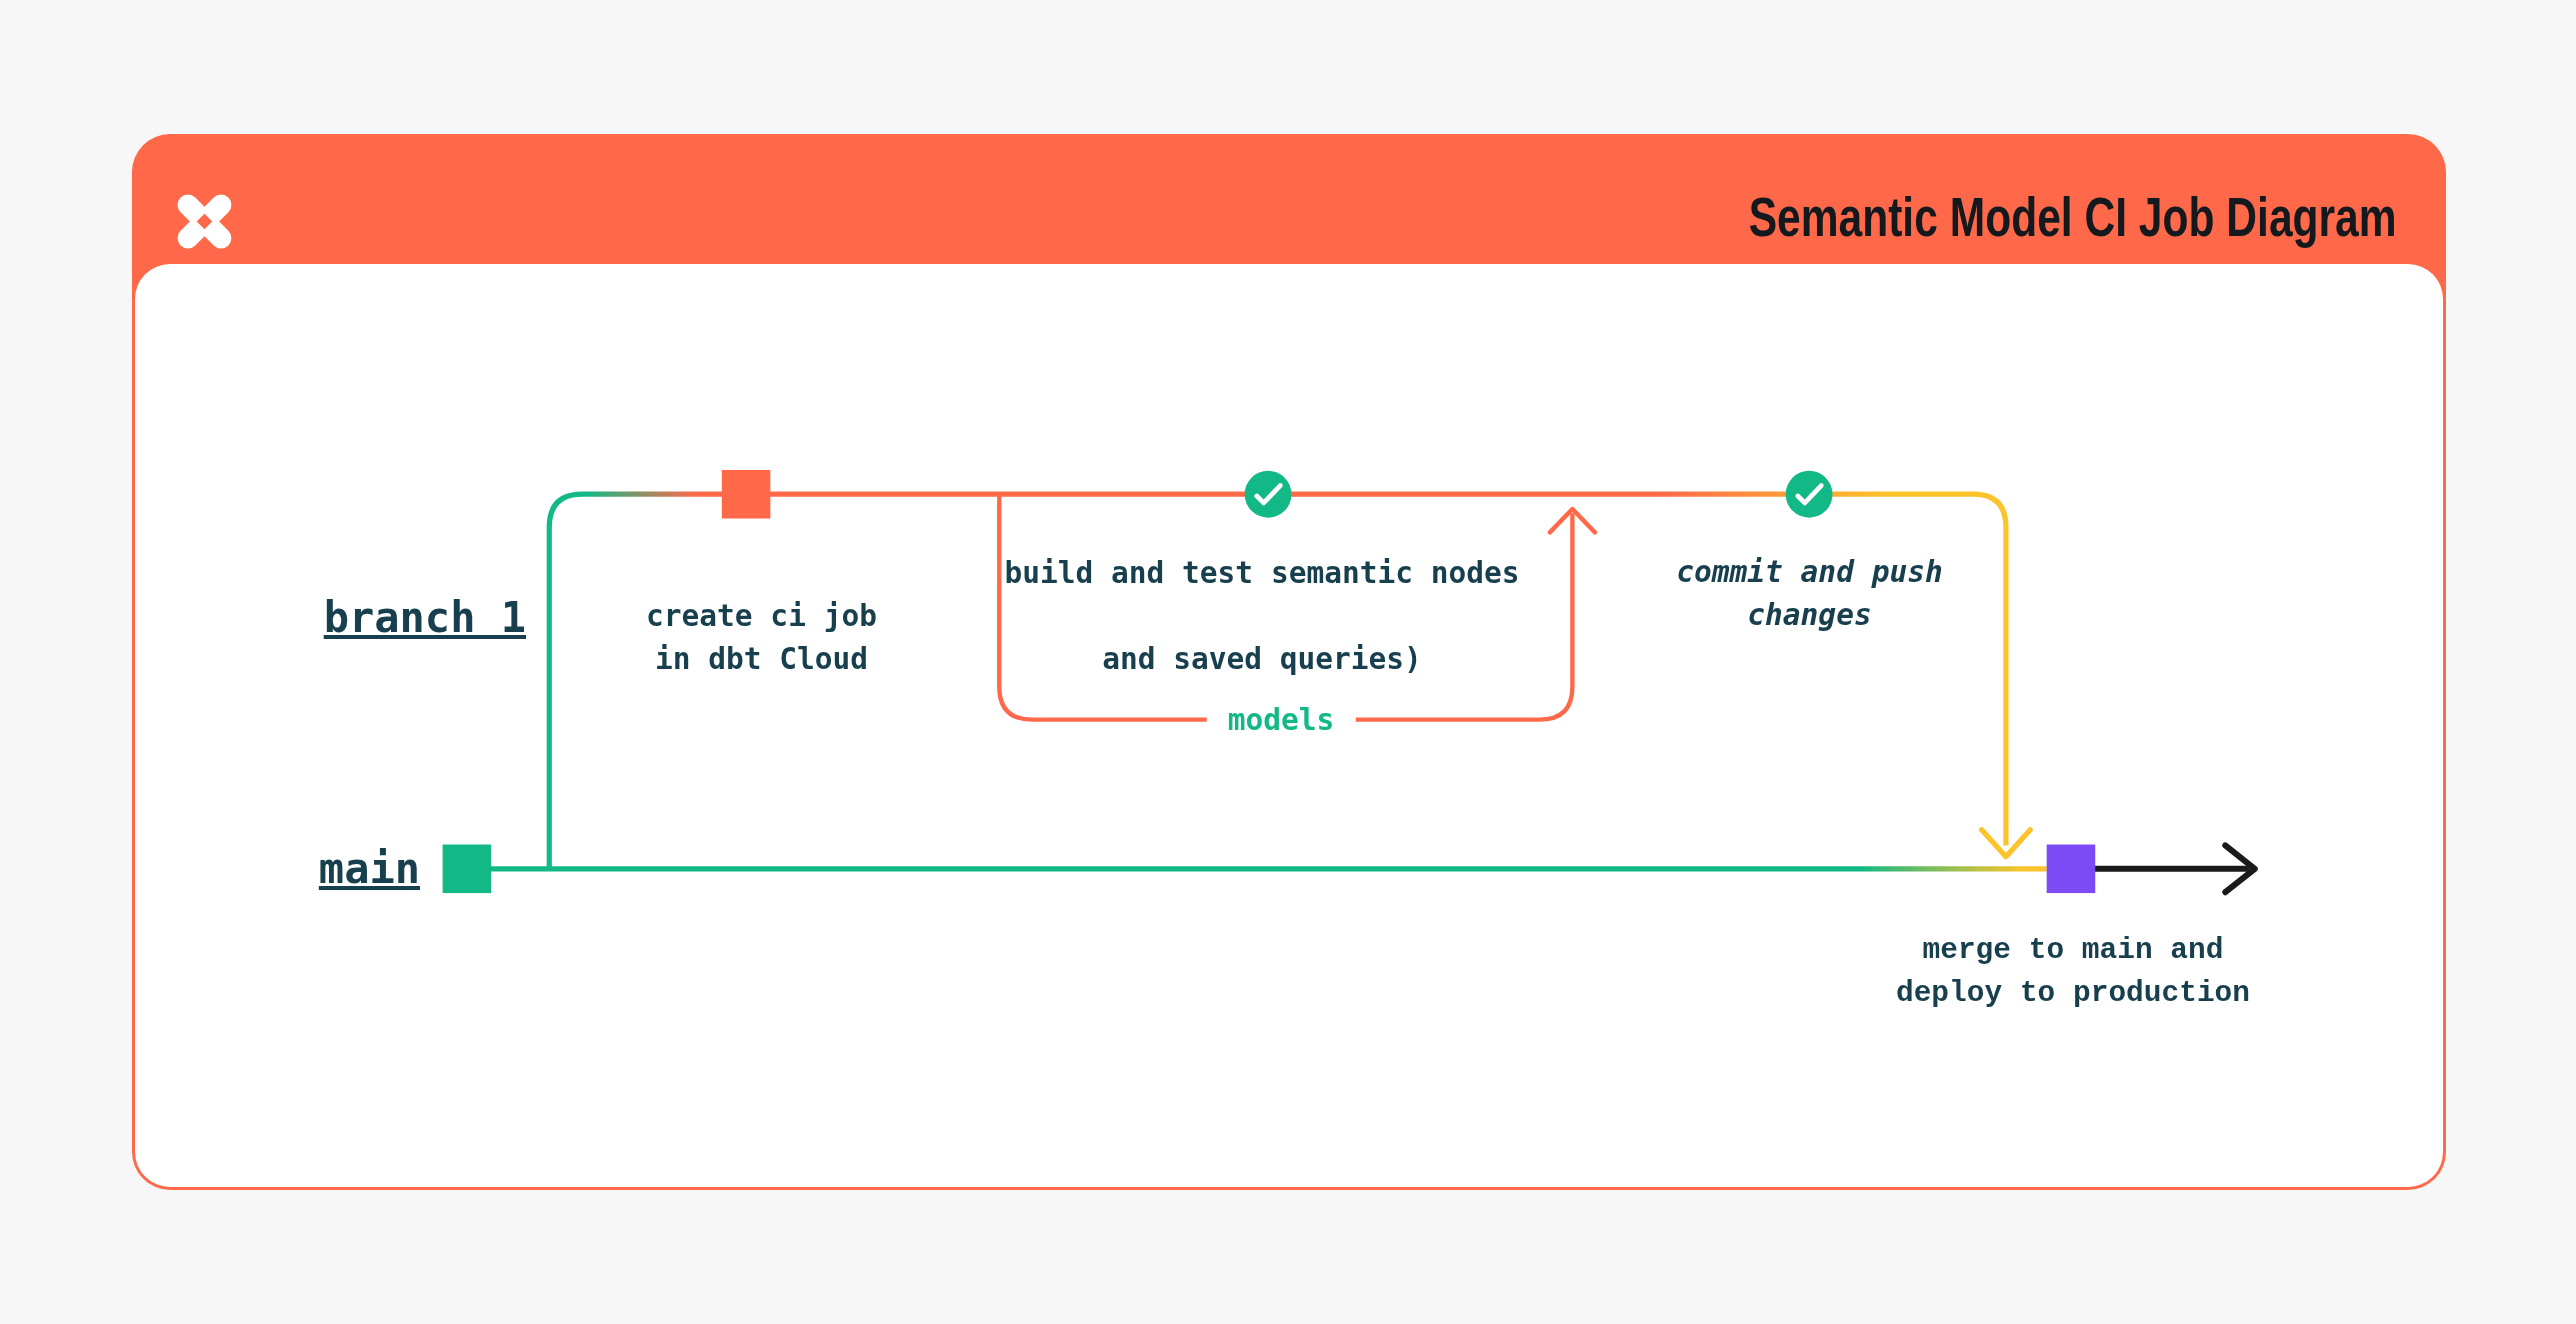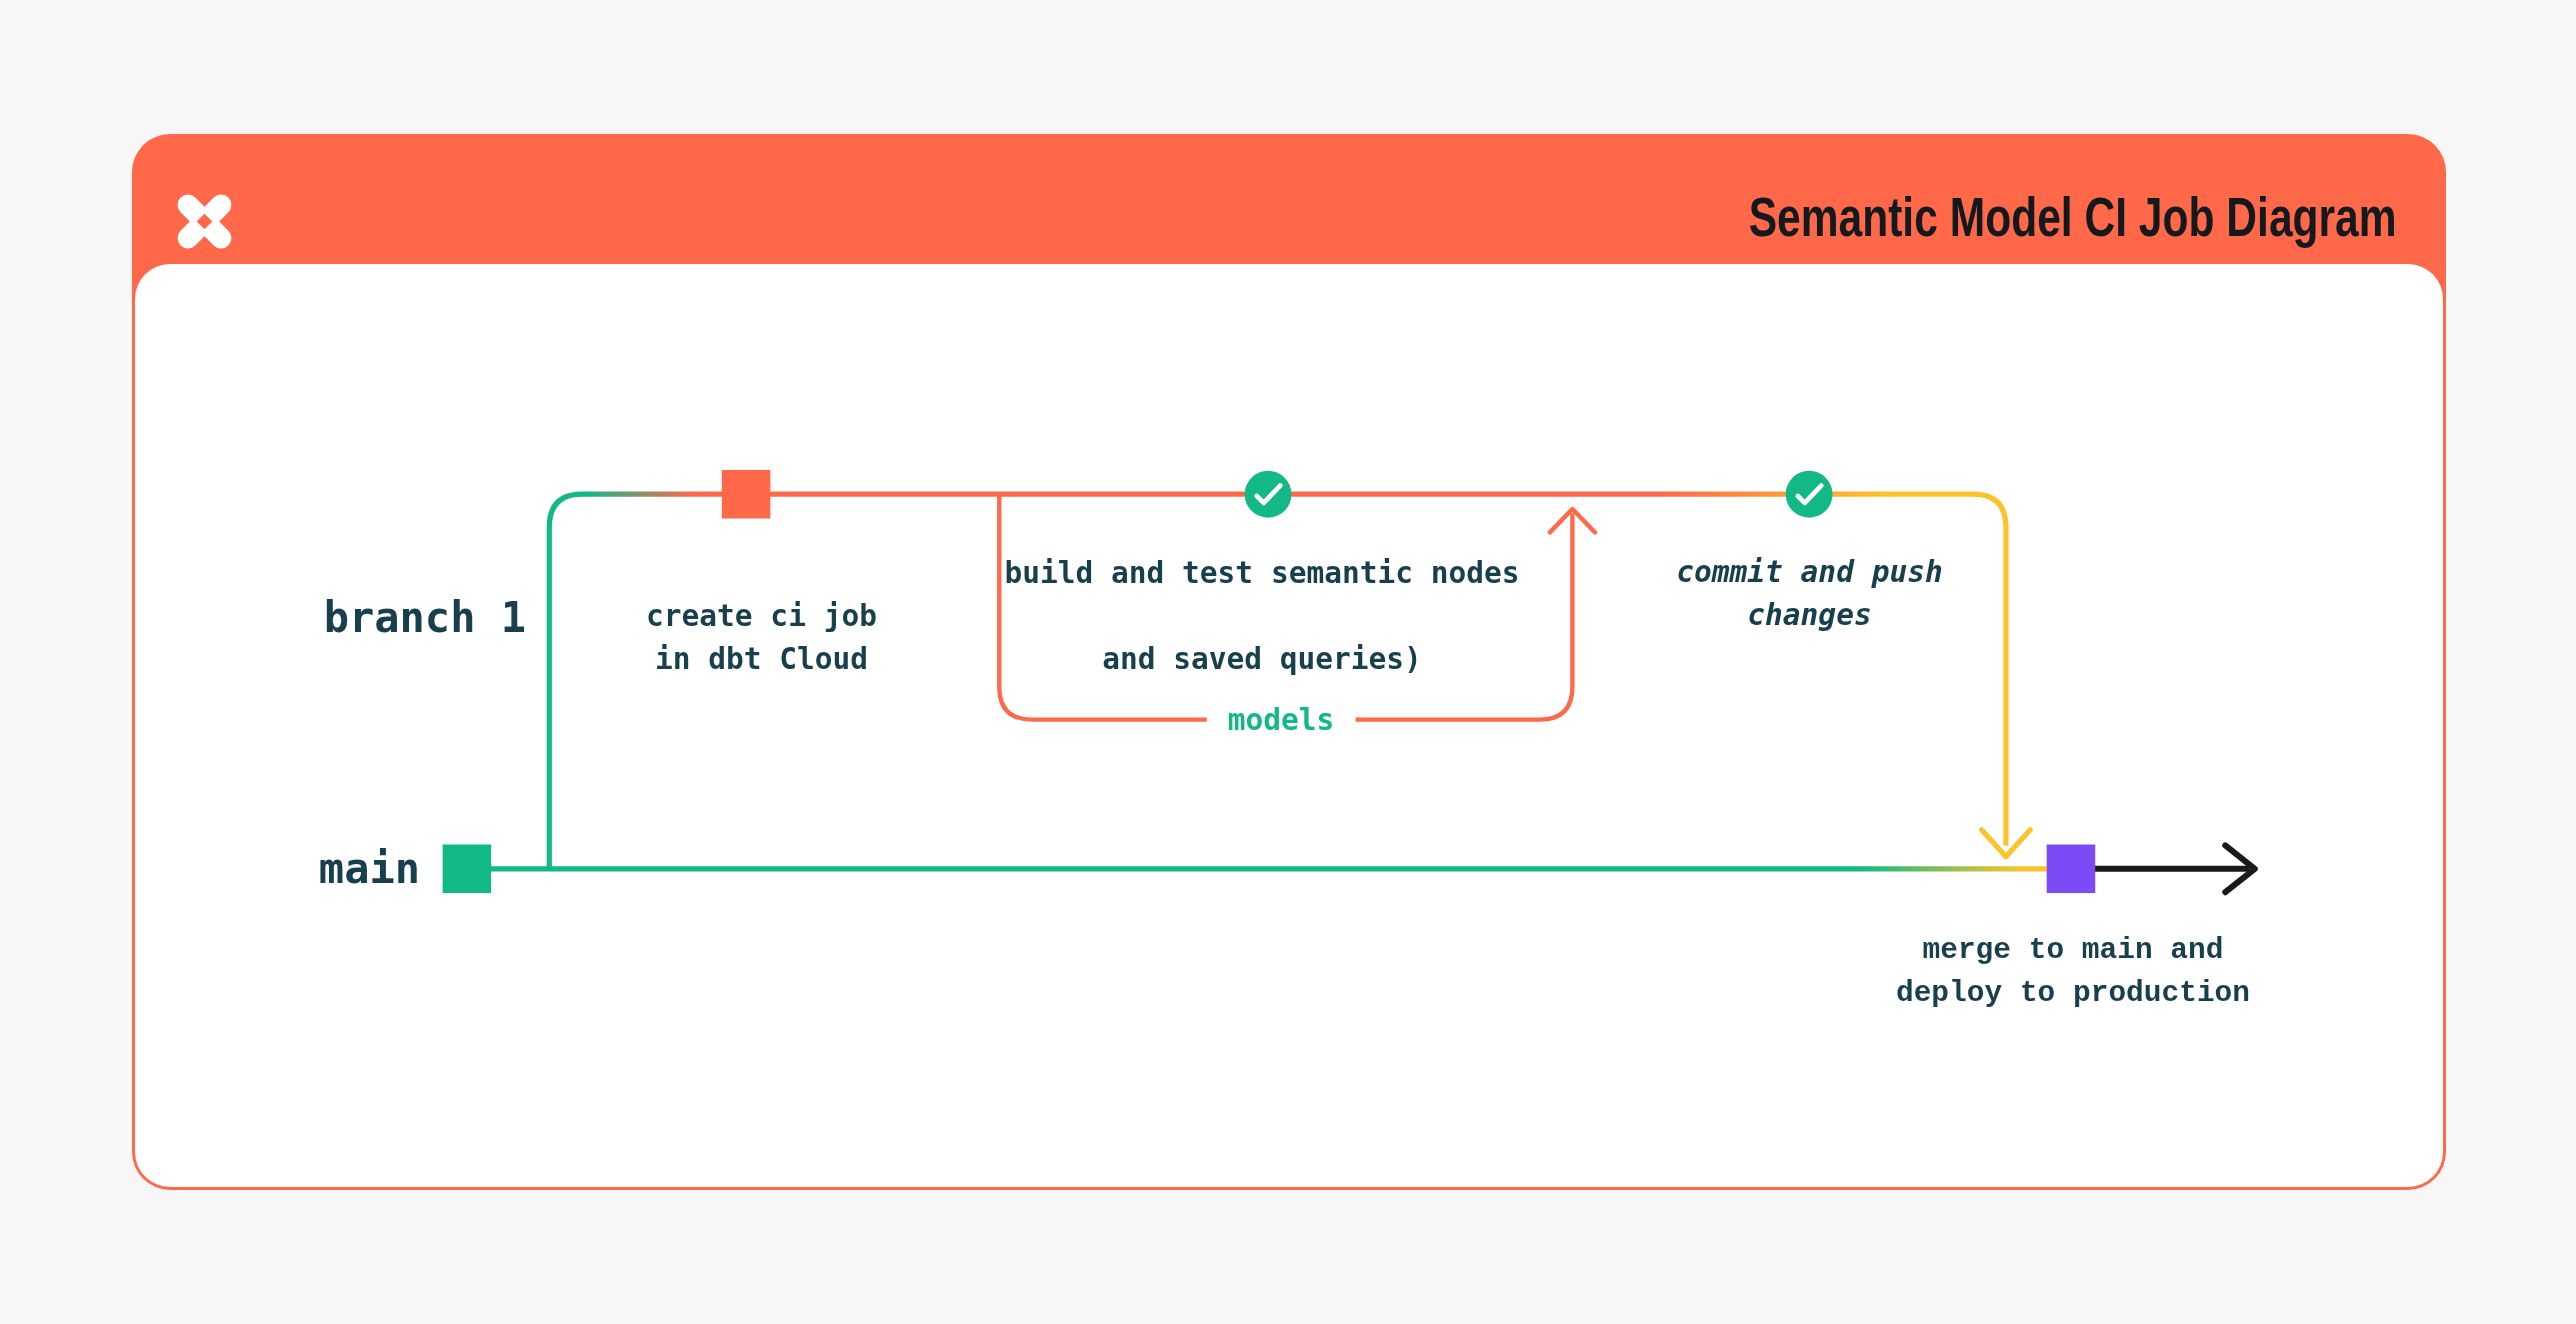--- a/index.html
+++ b/index.html
@@ -32,21 +32,21 @@
     white-space:nowrap;
   }
   .diagram-svg{
     position:absolute;left:0;top:0;width:2576px;height:1324px;
     pointer-events:none;
   }
   .lbl{
     position:absolute;color:#183f4e;font-weight:bold;
     white-space:pre;text-align:center;
   }
-  .branch-lbl{font-size:42px;line-height:52px;text-align:right;}
+  .branch-lbl{font-size:42px;line-height:52px;text-align:right;text-decoration:underline;}
   .node-lbl{font-size:29.5px;line-height:43px;}
   #branch1-label{left:240px;top:592px;width:286px;}
   #main-label{left:240px;top:843px;width:180px;}
   #create-ci-label{left:588px;top:551px;width:347px;margin-top:44px;}
   #build-test-label{left:993px;top:552px;width:538px;}
   #commit-push-label{left:1636px;top:551px;width:347px;font-style:italic;}
   #merge-label{left:1865px;top:929px;width:416px;font-family:Liberation Mono, monospace;}
   #success-label{
     position:absolute;left:1281px;top:720px;transform:translate(-50%,-50%);
     background:#ffffff;padding:1.7px 21px;

